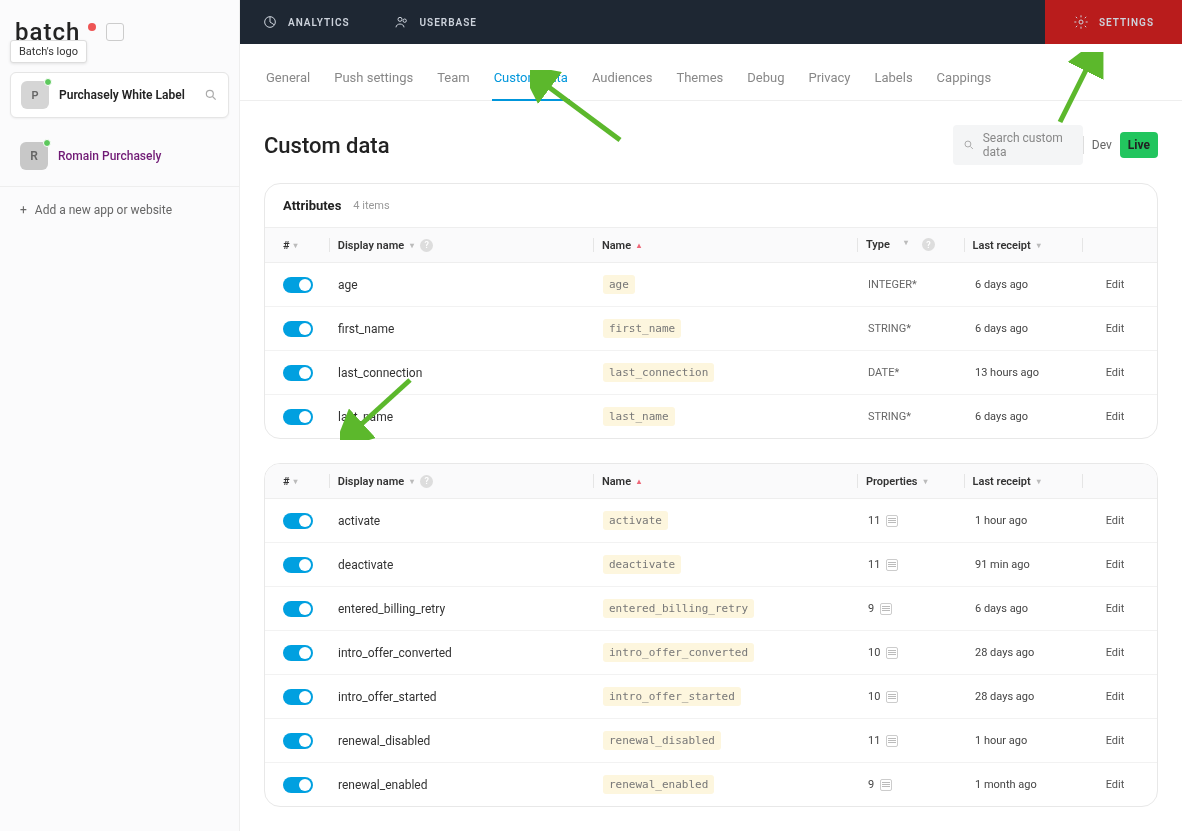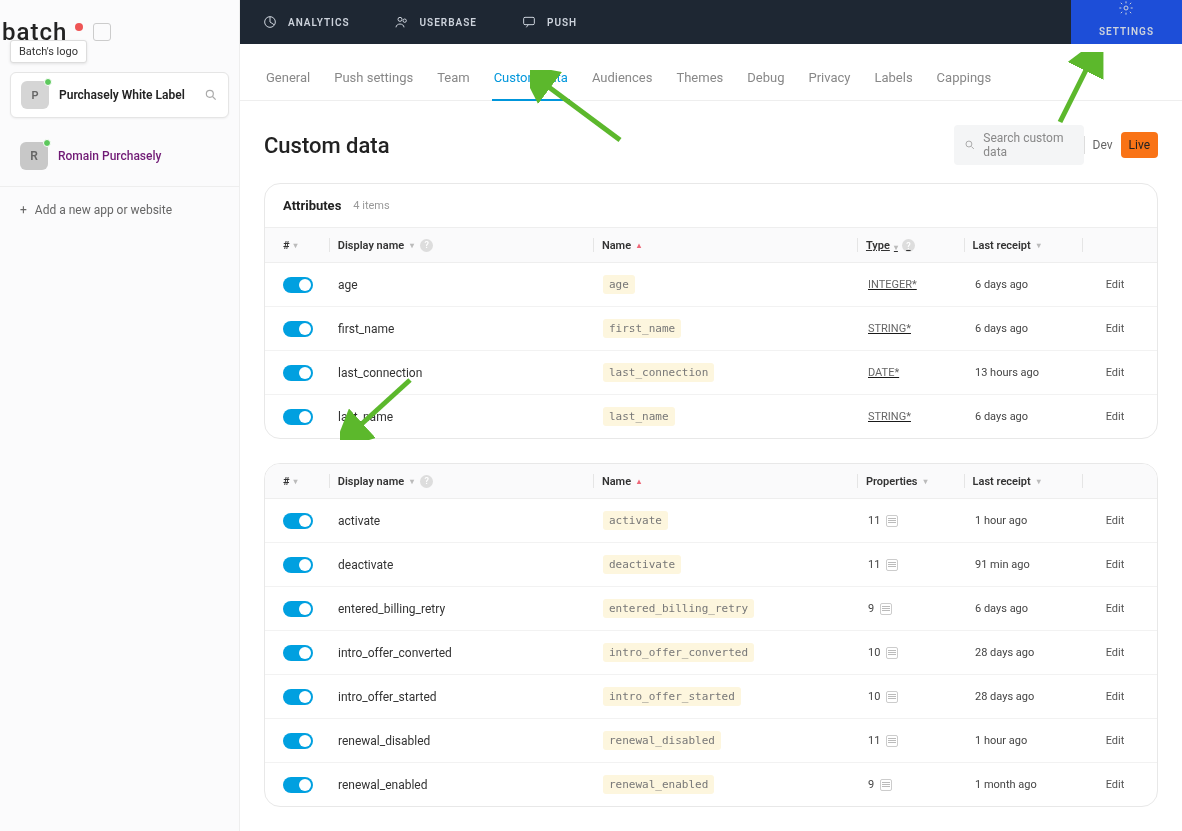--- a/index.html
+++ b/index.html
@@ -2,26 +2,26 @@
 <html><head>
 <meta charset="utf-8">
 <style>
 * { box-sizing: border-box; margin: 0; padding: 0; }
 body { font-family: -apple-system, BlinkMacSystemFont, "Segoe UI", Roboto, sans-serif; background: #fff; color: #1a1a1a; width: 1182px; height: 831px; overflow: hidden; position: relative; }
 
 
 .topnav { height: 44px; background: #1e2733; display: flex; align-items: stretch; position: absolute; left: 240px; right: 0; top: 0; }
 .topnav-left { display: flex; }
 .topnav-item { display: flex; align-items: center; padding: 0 22px; color: #cdd3dc; font-size: 10px; font-weight: 600; letter-spacing: 1px; cursor: pointer; gap: 10px; }
-.topnav-item.settings { margin-left: auto; background: #1d4ed8; padding: 0 28px; flex-direction: column; }
+.topnav-item.settings { margin-left: auto; background: #b91c1c; padding: 0 28px; }
 .topnav-item svg { width: 16px; height: 16px; }
 
 
 .sidebar { position: absolute; left: 0; top: 0; width: 240px; height: 100%; background: #fbfbfc; border-right: 1px solid #eee; padding: 0; }
-.logo-row { display: flex; align-items: center; padding: 18px 12px 8px 2px; gap: 10px; }
+.logo-row { display: flex; align-items: center; padding: 18px 12px 8px 15px; gap: 10px; }
 .logo { font-size: 24px; font-weight: 500; letter-spacing: 1px; color: #232323; }
 .logo-dot { width: 8px; height: 8px; background: #e55; border-radius: 50%; margin-left: -2px; margin-top: -10px; display: inline-block; }
 .logo-icon { width: 18px; height: 18px; border: 1px solid #ccc; border-radius: 3px; position: relative; }
 .logo-tooltip { position: absolute; top: 40px; left: 10px; background: #fff; border: 1px solid #ddd; border-radius: 3px; padding: 4px 8px; font-size: 11px; color: #333; box-shadow: 0 1px 3px rgba(0,0,0,0.1); }
 .app-selector { margin: 18px 10px 10px 10px; background: #fff; border: 1px solid #e5e5e5; border-radius: 6px; display: flex; align-items: center; padding: 8px 10px; gap: 10px; box-shadow: 0 1px 2px rgba(0,0,0,0.05); }
 .app-badge { width: 28px; height: 28px; background: #d5d5d5; border-radius: 6px; display: flex; align-items: center; justify-content: center; font-size: 11px; font-weight: 600; color: #666; position: relative; }
 .app-badge-dot { position: absolute; top: -3px; right: -3px; width: 8px; height: 8px; background: #5cc85c; border-radius: 50%; border: 1px solid #fff; }
 .app-name { font-size: 12px; font-weight: 600; color: #222; flex: 1; }
 .search-ico { width: 14px; height: 14px; color: #aaa; }
 .user-row { display: flex; align-items: center; gap: 10px; padding: 14px 20px; }
@@ -38,34 +38,34 @@
 .tab { font-size: 13px; color: #888; padding: 0 2px 14px 2px; cursor: pointer; }
 .tab.active { color: #0096db; border-bottom: 2px solid #0096db; margin-bottom: -1px; }
 
 
 .page-header { display: flex; align-items: center; padding: 24px 24px 18px 24px; }
 .page-title { font-size: 22px; font-weight: 500; color: #222; }
 .header-right { margin-left: auto; display: flex; align-items: center; }
 .search-box { display: flex; align-items: center; background: #f4f5f6; border-radius: 4px; padding: 6px 10px; gap: 8px; font-size: 12px; color: #888; width: 130px; }
 .env-sep { width: 1px; height: 18px; background: #ddd; }
 .env-btn { font-size: 12px; color: #666; padding: 6px 8px; border-radius: 4px; cursor: pointer; }
-.env-btn.active { background: #f97316; color: #222; font-weight: 400; }
+.env-btn.active { background: #22c55e; color: #222; font-weight: 700; }
 
 
 .card { border: 1px solid #e8e8e8; border-radius: 16px; margin: 0 24px 24px 24px; overflow: hidden; }
 .card-header { padding: 14px 18px; border-bottom: 1px solid #eee; display: flex; align-items: center; gap: 12px; }
 .card-title { font-size: 13px; font-weight: 700; color: #222; }
 .card-count { font-size: 11px; color: #999; }
 
 
 .thead { display: flex; padding: 10px 18px; background: #fafafb; border-bottom: 1px solid #eee; font-size: 11px; color: #333; font-weight: 600; }
 .col-toggle { width: 46px; display: flex; align-items: center; gap: 4px; }
 .col-display { width: 256px; display: flex; align-items: center; gap: 6px; }
 .col-name { width: 256px; display: flex; align-items: center; gap: 6px; }
-.col-type { width: 98px; display: flex; align-items: flex-end; gap: 4px; text-decoration: underline; }
+.col-type { width: 98px; display: flex; align-items: flex-start; gap: 14px; }
 .col-props { width: 98px; display: flex; align-items: center; gap: 6px; }
 .col-receipt { width: 110px; display: flex; align-items: center; gap: 6px; }
 .col-edit { width: 48px; text-align: right; margin-left: auto; }
 .sort-ico { color: #bbb; font-size: 8px; }
 .sort-ico.up { color: #e67; }
 .help-ico { width: 13px; height: 13px; border-radius: 50%; background: #ddd; color: #fff; font-size: 9px; display: flex; align-items: center; justify-content: center; }
 .col-sep { width: 1px; height: 14px; background: #e5e5e5; margin: 0 8px 0 0; }
 
 .trow { display: flex; align-items: center; padding: 12px 18px; border-bottom: 1px solid #f2f2f2; font-size: 12px; }
 .trow:last-child { border-bottom: none; }
@@ -132,27 +132,20 @@
         </svg>
       <span>ANALYTICS</span>
     </div>
     <div class="topnav-item">
       <svg viewBox="0 0 24 24" fill="none" stroke="currentColor" stroke-width="1.5">
           <circle cx="9" cy="8" r="3"></circle>
           <circle cx="16" cy="10" r="2.5"></circle>
           <path d="M3 20c0-3 3-5 6-5s6 2 6 5"></path>
         </svg>
       <span>USERBASE</span>
-    </div>
-    <div class="topnav-item">
-      <svg viewBox="0 0 24 24" fill="none" stroke="currentColor" stroke-width="1.5">
-          <rect x="4" y="5" width="16" height="11" rx="2"></rect>
-          <path d="M8 20l3-4"></path>
-        </svg>
-      <span>PUSH</span>
     </div>
   </div>
   <div class="topnav-item settings">
     <svg viewBox="0 0 24 24" fill="none" stroke="currentColor" stroke-width="1.5">
         <circle cx="12" cy="12" r="3"></circle>
         <path d="M12 2v3M12 19v3M4.2 4.2l2.1 2.1M17.7 17.7l2.1 2.1M2 12h3M19 12h3M4.2 19.8l2.1-2.1M17.7 6.3l2.1-2.1"></path>
       </svg>
     <span>SETTINGS</span>
   </div>
 </div>

